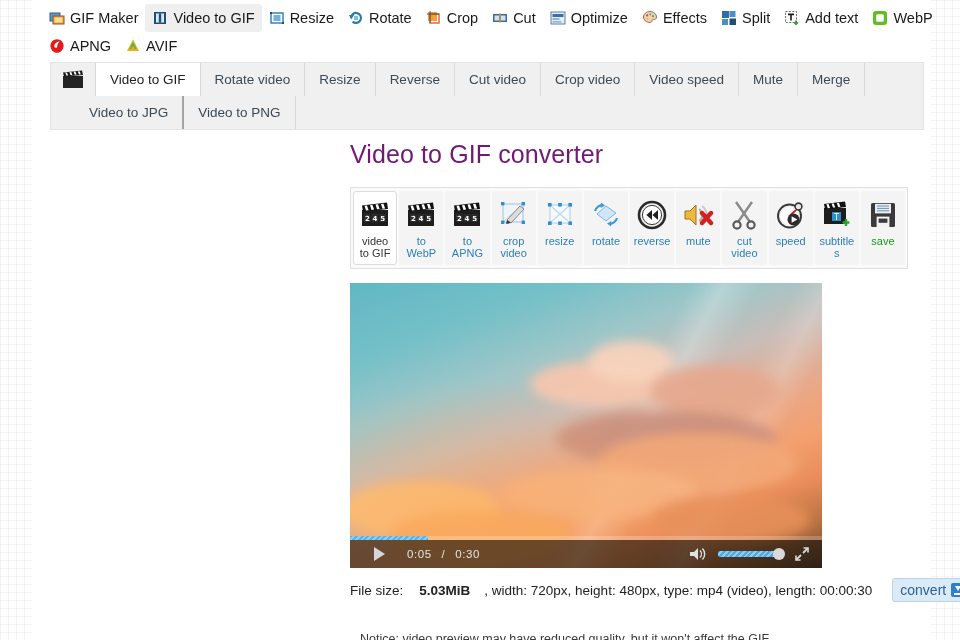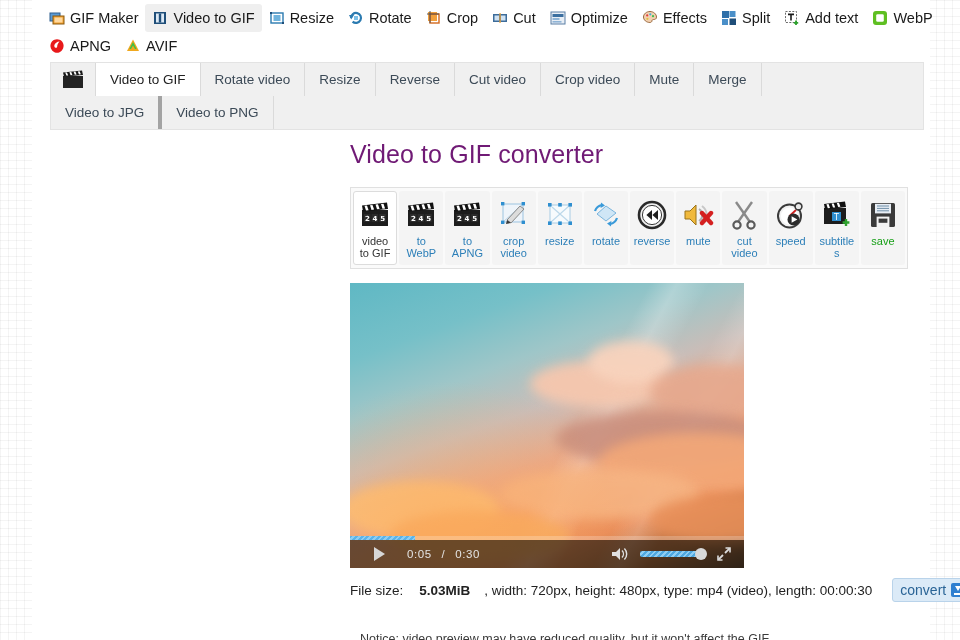--- a/index.html
+++ b/index.html
@@ -91,21 +91,21 @@
     display: flex;
     align-items: center;
   }
   .tab:first-of-type { border-left: 1px solid #dadada; }
   .tab.active {
     background: #ffffff;
     color: #222;
     border-right: 1px solid #dadada;
   }
   .tab-row.second .tab { border-left: none; }
-  .tab-row.second .tab:first-of-type { border-left: none; border-right:4px solid #a3a3a3;}
+  .tab-row.second .tab:first-of-type { border-left: none; border-right:2px solid #a3a3a3;margin-left:24px;}
   .tab-spacer { flex: 1 1 auto; border-right: none; }
 
   
   .main {
     position: absolute;
     left: 350px; top: 140px;
     width: 580px;
   }
   .page-title {
     font-size: 25px;
@@ -151,21 +151,21 @@
     color: #2c7fb8;
     margin-top: 3px;
     word-wrap: break-word;
   }
   .tool.active .tool-lbl { color: #333; }
   .tool-lbl.green { color: #18a018; }
 
   
   .player {
     position: relative;
-    width: 394px;
+    width: 472px;
     height: 285px;
     margin-top: 14px;
     overflow: hidden;
     background: #2a2f38;
   }
   .sky {
     position: absolute; inset: 0;
     background:
       linear-gradient(118deg, rgba(255,255,255,0) 55%, rgba(255,255,255,0.25) 60%, rgba(255,255,255,0) 66%),
       linear-gradient(118deg, rgba(255,255,255,0) 72%, rgba(255,255,255,0.18) 77%, rgba(255,255,255,0) 82%),
@@ -432,20 +432,23 @@
           <span>Resize</span>
         </div>
         <div class="tab">
           <span>Reverse</span>
         </div>
         <div class="tab">
           <span>Cut video</span>
         </div>
         <div class="tab">
           <span>Crop video</span>
+        </div>
+        <div class="tab">
+          <span>Video speed</span>
         </div>
         <div class="tab">
           <span>Mute</span>
         </div>
         <div class="tab">
           <span>Merge</span>
         </div>
       </div>
     <div class="tab tab-spacer"></div>
   </div>

